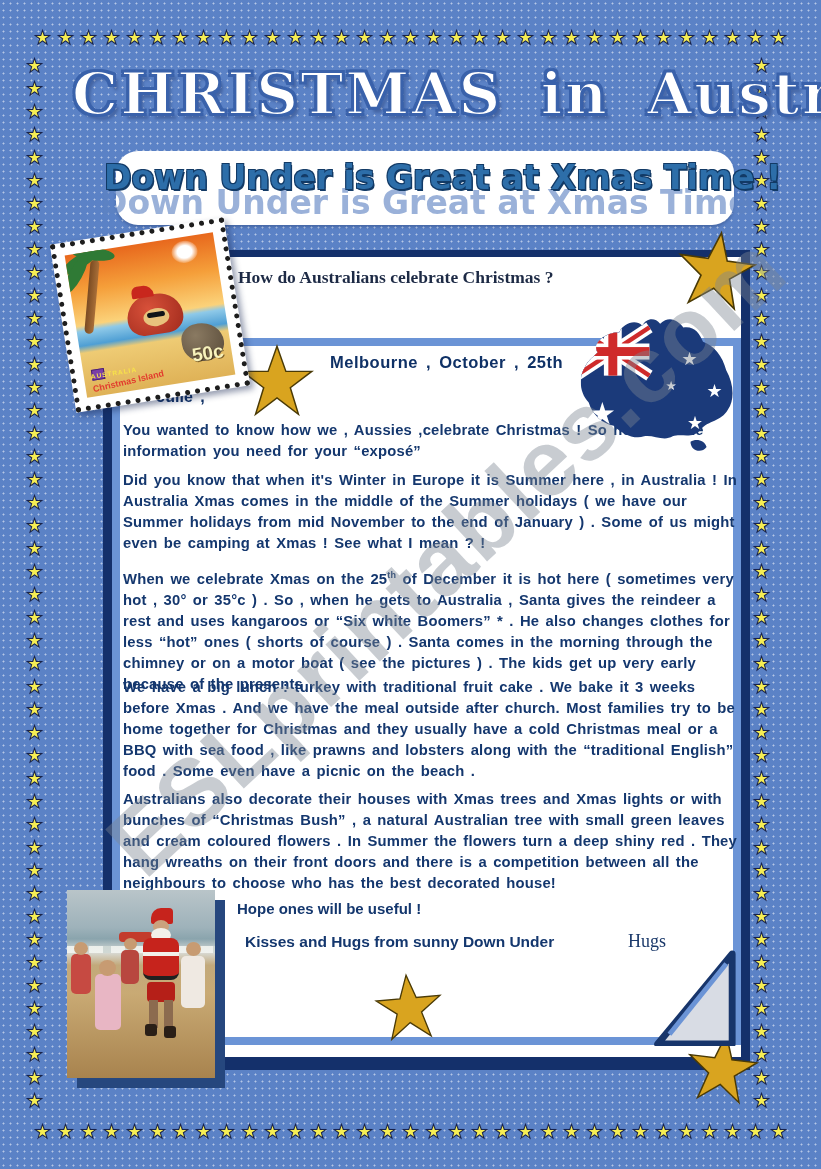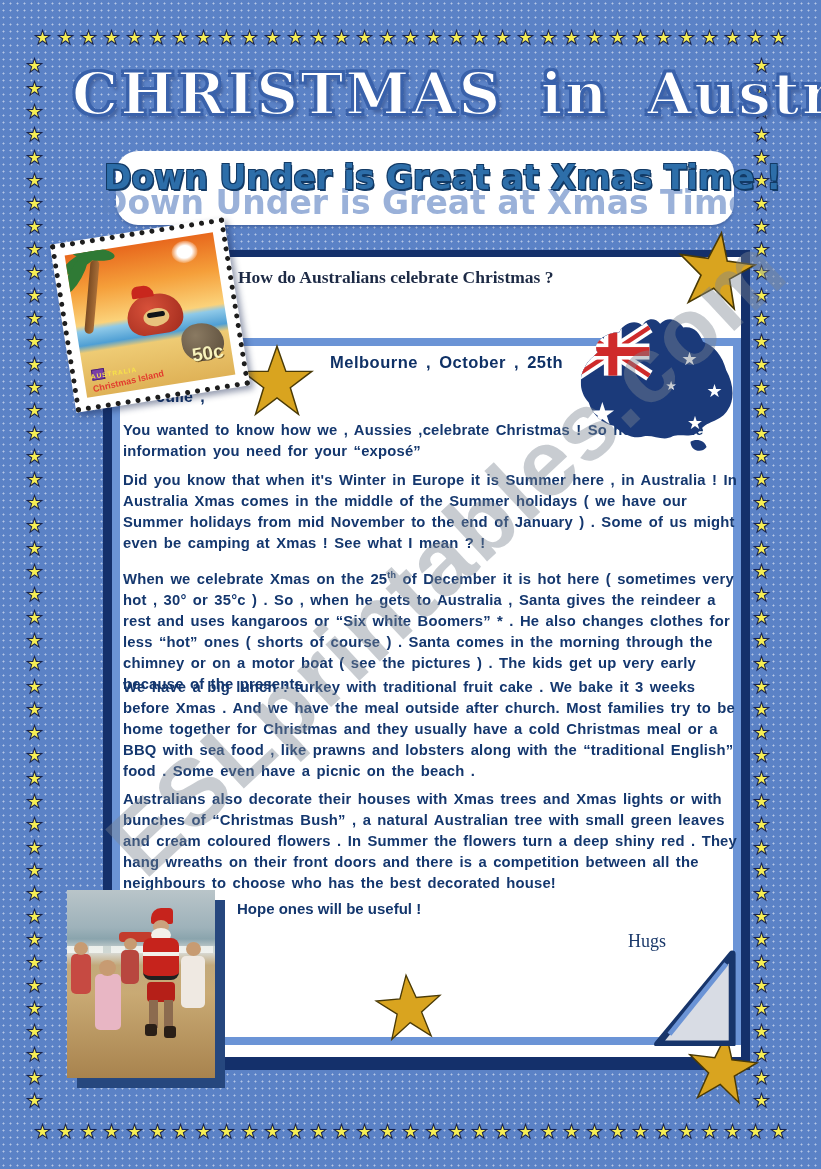--- a/index.html
+++ b/index.html
@@ -318,20 +318,21 @@
 
   <div class="dateline">Melbourne , October , 25th</div>
   <div class="greeting">Hi Julie ,</div>
   <div class="letter-par" style="top:420px">You wanted to know how we , Aussies ,celebrate Christmas ! So here  are the information you need for your “exposé”</div>
   <div class="letter-par" style="top:470px">Did you know that when it's Winter in Europe it is Summer here , in Australia ! In Australia Xmas comes in the middle of the Summer holidays ( we have our Summer holidays from mid November to the end of January ) . Some of us might even be camping at Xmas ! See what I mean ? !</div>
   <div class="letter-par" style="top:565px"><span>When we celebrate Xmas on the 25</span><sup>th</sup><span> of December it is hot here ( sometimes very hot , 30° or 35°c ) . So  , when he gets to Australia , Santa gives the reindeer a  rest and uses kangaroos or “Six white Boomers” *  . He also changes clothes for less “hot” ones ( shorts of course ) . Santa comes in the morning through the chimney or on a motor  boat ( see the pictures )  . The kids get up very early because of the presents .</span></div>
   <div class="letter-par" style="top:677px">We have a big lunch : turkey with traditional fruit cake . We bake it 3 weeks before Xmas . And we have the meal outside after church. Most families try to be home together for Christmas and they usually have a cold Christmas meal or a BBQ with sea food , like prawns and lobsters along with the “traditional English” food . Some even have a picnic on the beach .</div>
   <div class="letter-par" style="top:789px">Australians also decorate their houses with Xmas trees and Xmas lights or with bunches of “Christmas Bush” , a natural Australian tree with small green leaves and cream coloured flowers . In Summer the flowers turn a deep shiny red . They hang wreaths on their front doors and there is a competition between all the neighbours to choose who has the best decorated  house!</div>
   <div class="hope-line">Hope ones will be useful !</div>
   <div class="closing-1">Take care</div>
+  <div class="closing-2">Kisses and Hugs from sunny Down Under</div>
   <div class="signature">Hugs</div>
 
   <div class="gold-star" style="left:676px; top:230px; transform:rotate(8deg)">
     <svg width="80" height="80" viewBox="0 0 100 100">
         <polygon points="50,3 62,37 97,37 68,59 79,95 50,73 21,95 32,59 3,37 38,37" fill="#d9a41f" stroke="#4a3a06" stroke-width="2"></polygon>
       </svg>
   </div>
   <div class="gold-star" style="left:240px; top:340px">
     <svg width="74" height="82" viewBox="0 0 100 100">
         <polygon points="50,3 62,37 97,37 68,59 79,95 50,73 21,95 32,59 3,37 38,37" fill="#d9a41f" stroke="#4a3a06" stroke-width="2"></polygon>

